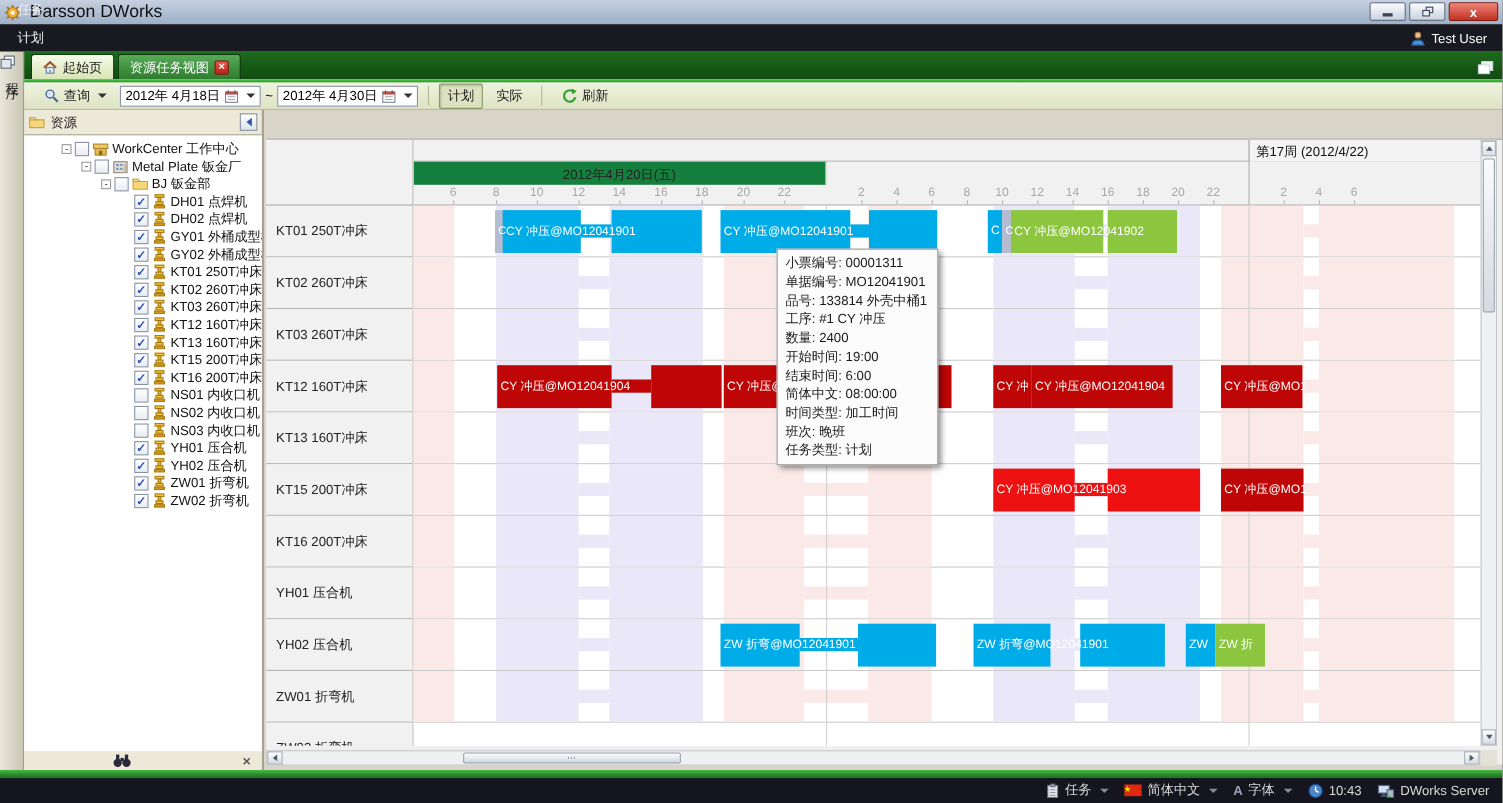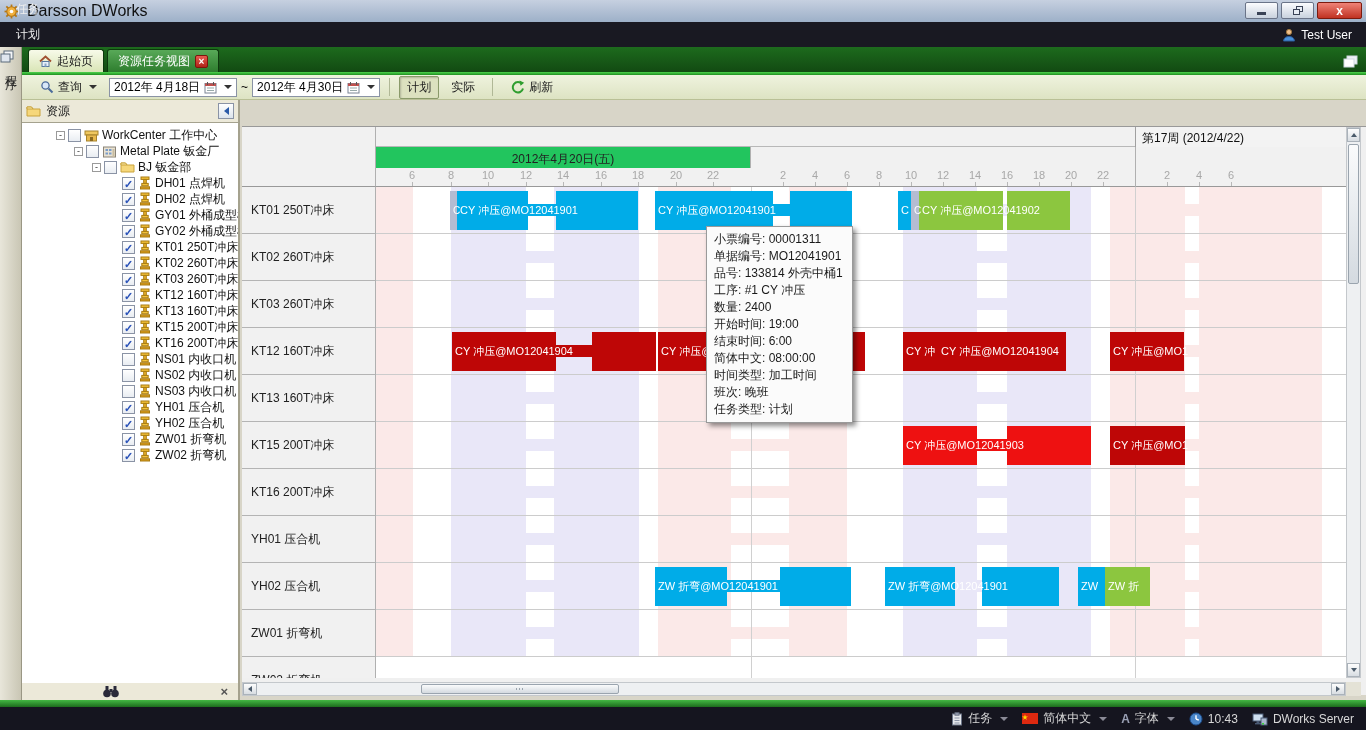--- a/index.html
+++ b/index.html
@@ -69,21 +69,21 @@
   .viewtabs{position:absolute;left:1px;top:3px;height:22px;display:flex;align-items:flex-end;}
   .vtab{height:22px;padding:0 8px;display:flex;align-items:center;font-size:12px;border:1px solid #8a8a8a;border-bottom:none;
     background:linear-gradient(#f2f0e4,#ddd9c4);margin-right:2px;border-radius:2px 2px 0 0;cursor:default;}
   .vtab.active{background:#f4f2ea;outline:1px dashed #555;outline-offset:-3px;}
   .gantt{position:absolute;left:0;top:26px;width:1124px;height:569px;background:#f0f0f0;border-top:1px solid #999;}
   .g-corner{position:absolute;left:0;top:0;width:134px;height:60px;background:#f1f1f1;border-right:1px solid #b0b0b0;border-bottom:1px solid #999;}
   .g-hdr{position:absolute;left:134px;top:0;width:970px;height:60px;background:#f1f1f1;overflow:hidden;}
   .g-weekrow{position:absolute;left:0;top:0;width:100%;height:20px;border-bottom:1px solid #b8b8b8;}
   .g-weekbox{position:absolute;top:0;height:20px;border-left:1px solid #a0a0a0;font-size:12px;color:#111;padding:3px 0 0 6px;background:#f3f3f3;}
   .g-dayrow{position:absolute;left:0;top:20px;width:100%;height:21px;}
-  .g-daybox{position:absolute;top:0;height:21px;border-right:1px solid #b0b0b0;text-align:center;font-size:12px;color:#222;padding-top:4px;background:#22c55e;}
+  .g-daybox{position:absolute;top:0;height:21px;border-right:1px solid #b0b0b0;text-align:center;font-size:12px;color:#222;padding-top:4px;background:#15803d;}
   .g-hourrow{position:absolute;left:0;top:41px;width:100%;height:19px;border-bottom:1px solid #999;}
   .g-tick{position:absolute;top:1px;transform:translateX(-50%);font-size:11px;color:#a8a8a8;}
   .g-tickmark{position:absolute;bottom:0;width:1px;height:4px;background:#b8b8b8;}
   .g-vline60{position:absolute;top:20px;height:40px;width:1px;background:#b0b0b0;}
 
   .g-rowlabels{position:absolute;left:0;top:60px;width:134px;height:491px;overflow:hidden;background:#f1f1f1;border-right:1px solid #b0b0b0;}
   .g-rlab{height:47px;border-bottom:1px solid #b4b4b4;font-size:12px;color:#222;display:flex;align-items:center;padding-left:9px;background:#f1f1f1;}
   .g-chart{position:absolute;left:134px;top:60px;width:970px;height:491px;overflow:hidden;background:#fff;}
   .g-crow{position:relative;height:47px;border-bottom:1px solid #cccccc;}
   .band{position:absolute;top:0;bottom:0;z-index:0;}

